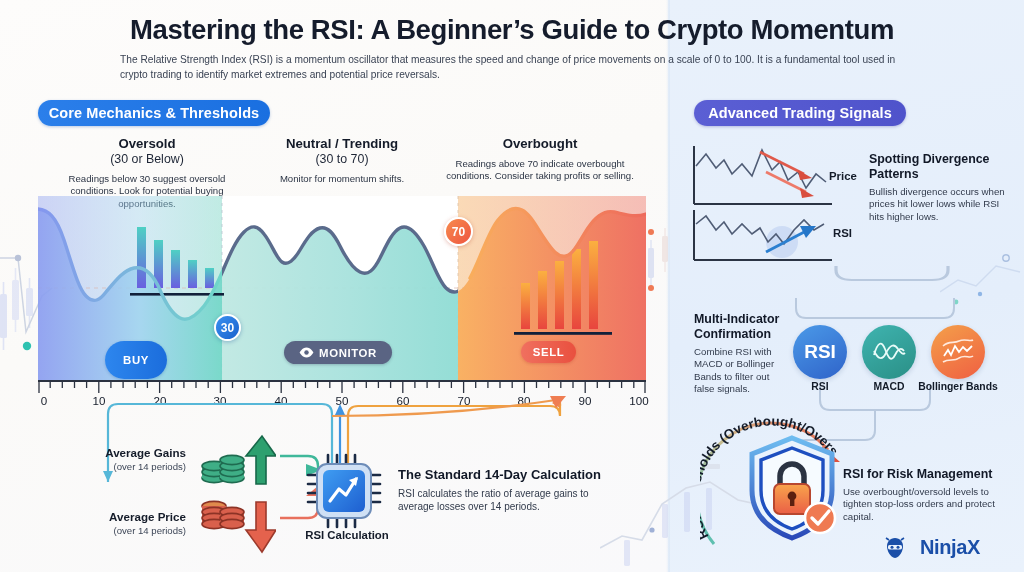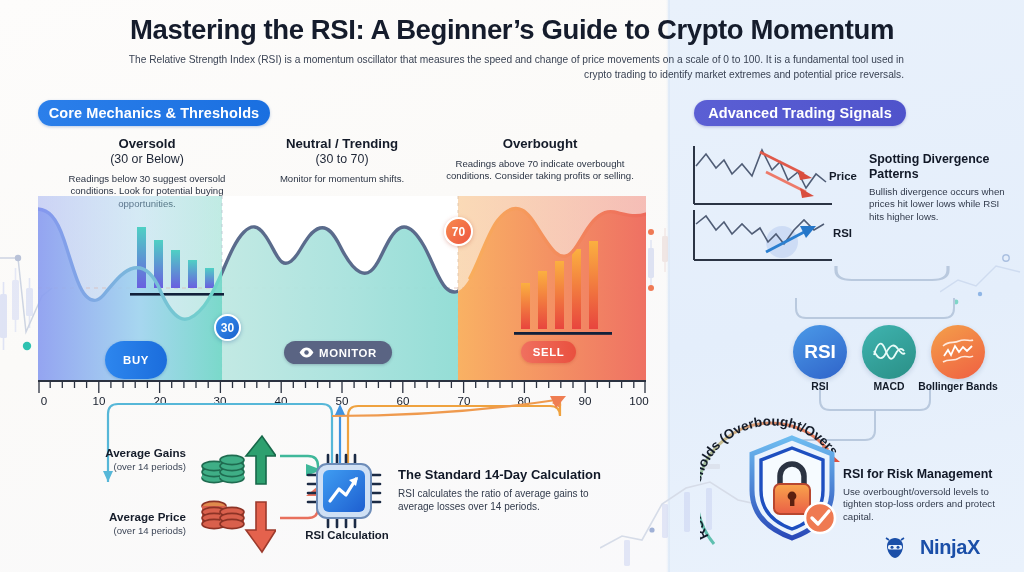--- a/index.html
+++ b/index.html
@@ -28,21 +28,21 @@
   .deco { position: absolute; pointer-events: none; }
 
   
   .title {
     position: absolute; left: 0; top: 14px; width: 1024px;
     text-align: center; font-size: 27.5px; font-weight: 700;
     letter-spacing: -.4px; color: #151c2c;
   }
   .subtitle {
     position: absolute; left: 120px; top: 52px; width: 784px;
-    text-align: right; font-size: 10.2px; line-height: 15px; color: #3a4354;
+    text-align: left; font-size: 10.2px; line-height: 15px; color: #3a4354;
   }
 
   
   .pill-head {
     position: absolute; border-radius: 999px; color: #fff;
     font-size: 14.5px; font-weight: 700; letter-spacing: .1px;
     display: flex; align-items: center; justify-content: center;
   }
   #pill-core {
     left: 38px; top: 100px; width: 232px; height: 26px;
@@ -547,20 +547,24 @@
   <svg class="deco" style="left:780px;top:266px;" width="200" height="60" viewBox="0 0 200 60">
     <path d="M16,0 L16,10 Q16,20 26,20 L164,20 Q174,20 174,10 L174,0" fill="none" stroke="#b9c9de" stroke-width="2" transform="translate(0,32)"></path>
     <path d="M60,0 L60,8 Q60,18 70,18 L120,18 Q130,18 130,8 L130,0" fill="none" stroke="#b9c9de" stroke-width="2" transform="translate(-40,-4) scale(1.6,1)"></path>
   </svg>
   <svg class="deco" style="left:780px;top:386px;" width="200" height="70" viewBox="0 0 200 70">
     <path d="M40,0 L40,14 Q40,24 50,24 L140,24 Q150,24 150,14 L150,0" fill="none" stroke="#b9c9de" stroke-width="2"></path>
     <path d="M95,24 L95,44 Q95,54 85,54 L26,54 Q16,54 16,60" fill="none" stroke="#b9c9de" stroke-width="2"></path>
     <polygon points="8,60 22,54 22,66" fill="#9fb2c9"></polygon>
   </svg>
 
+  <div class="rblock" id="rb-multi">
+    <div class="rt">Multi-Indicator Confirmation</div>
+    <div class="rd">Combine RSI with MACD or Bollinger Bands to filter out false signals.</div>
+  </div>
 
   <div class="ind-circle" id="ind-rsi">
     <span>RSI</span>
   </div>
   <div class="ind-circle" id="ind-macd">
     <svg width="34" height="26" viewBox="0 0 34 26">
       <path d="M2,16 C6,2 10,2 13,10 C16,18 19,24 23,16 C26,10 29,8 32,12" fill="none" stroke="#e8fbf8" stroke-width="1.8"></path>
       <path d="M2,12 C6,20 10,22 14,14 C18,6 22,4 26,10 C29,14 31,16 33,14" fill="none" stroke="#e8fbf8" stroke-width="1.8"></path>
     </svg>
   </div>

